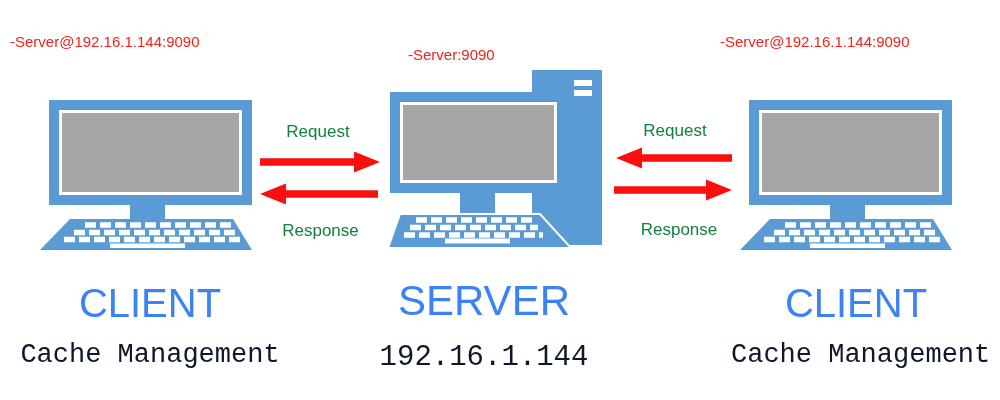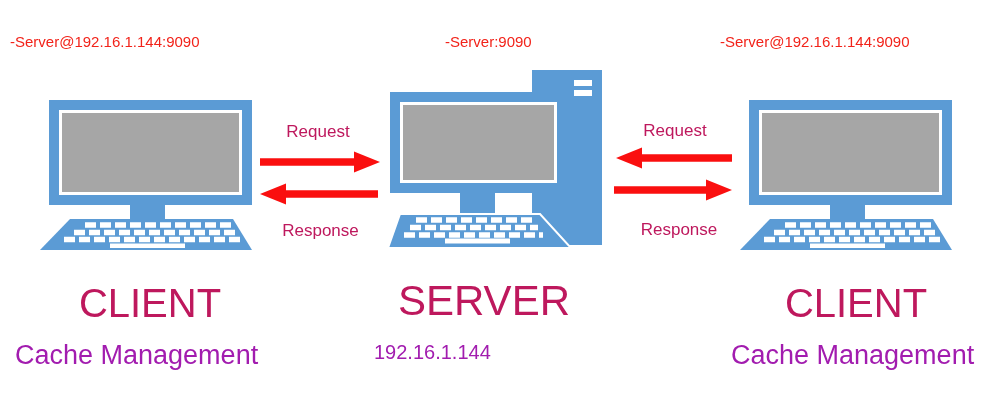--- a/index.html
+++ b/index.html
@@ -11,47 +11,48 @@
     overflow:hidden;
   }
   .abs{position:absolute;}
   .annot{
     color:#f2231a;
     font-size:15px;
     letter-spacing:0px;
     white-space:nowrap;
   }
   .node-title{
-    color:#be185d;
+    color:#3b82f6;
     text-align:center;
     white-space:nowrap;
   }
   .title-big{font-size:40px;}
   .title-big-server{font-size:42px;}
   .node-sub{
-    color:#a21caf;
+    color:#0f172a;
     font-size:27px;
-    text-align:left;
+    text-align:center;
     white-space:nowrap;
+    font-family:Liberation Mono, monospace;
   }
-  .node-sub-server{font-size:20px;}
+  .node-sub-server{font-size:29px;}
   .arrow-label{
-    color:#be185d;
+    color:#15803d;
     font-size:17px;
     text-align:center;
     white-space:nowrap;
   }
   svg{display:block;}
 </style>
 </head>
 <body>
 
 <div class="abs annot" style="left:10px;top:33px;">-Server@192.16.1.144:9090</div>
 
-<div class="abs annot" style="left:408px;top:33px;margin-left:37px;">-Server:9090</div>
+<div class="abs annot" style="left:408px;top:46px;">-Server:9090</div>
 
 <div class="abs annot" style="left:720px;top:33px;">-Server@192.16.1.144:9090</div>
 
 <svg class="abs" style="left:40px;top:100px;" width="215" height="150" viewBox="0 0 215 150">
   <rect x="9" y="0" width="203" height="105" fill="#5b9bd5"></rect>
   <rect x="19" y="10" width="183" height="85" fill="#ffffff"></rect>
   <rect x="22" y="13" width="177" height="79" fill="#a6a6a6"></rect>
   <rect x="90" y="105" width="35" height="16" fill="#5b9bd5"></rect>
   <polygon points="30,119 193,119 212,150 0,150" fill="#5b9bd5"></polygon>
   <g stroke="#ffffff" stroke-width="5.5">

